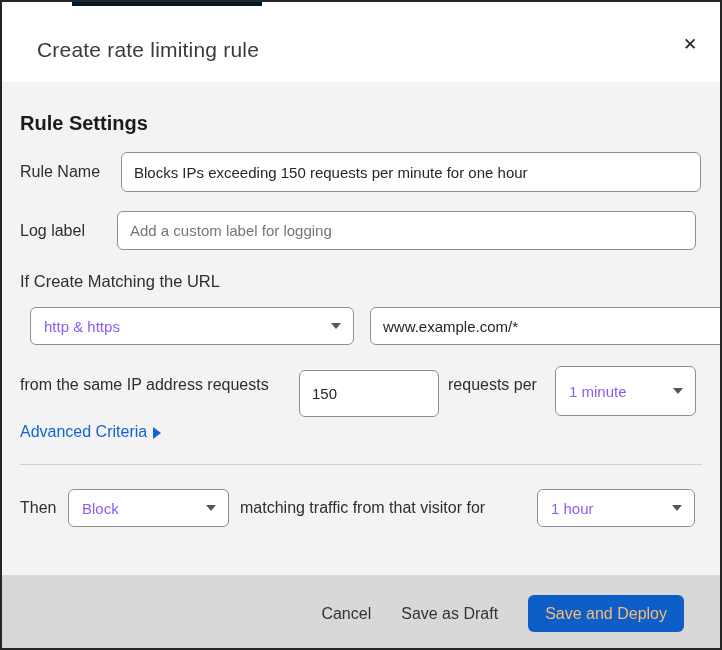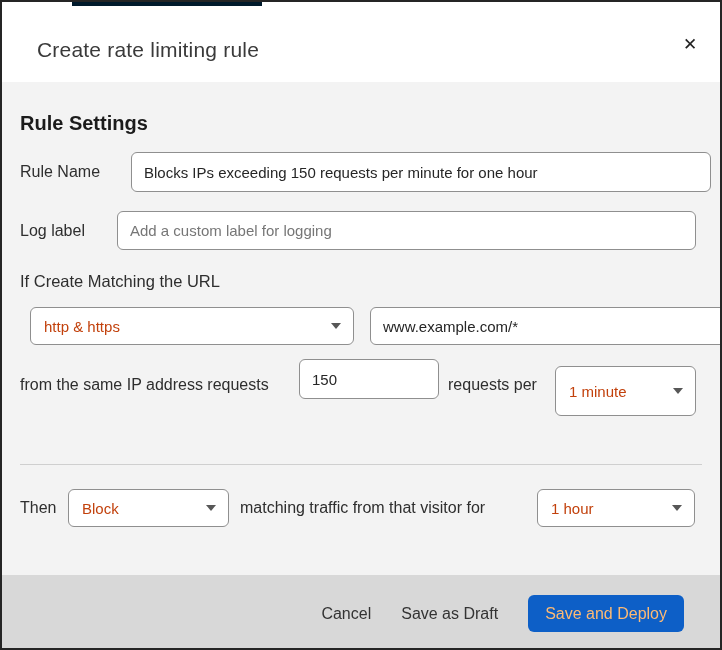--- a/index.html
+++ b/index.html
@@ -41,21 +41,21 @@
     position:absolute; background:#fff; border:1px solid #8f8f8f; border-radius:6px;
     font-family:"Liberation Sans", sans-serif; font-size:15px; color:#262626;
     padding:0 12px; outline:none;
   }
   .text-input::placeholder { color:#767676; opacity:1; }
   .select-box {
     position:absolute; background:#fff; border:1px solid #8f8f8f; border-radius:6px;
     display:flex; align-items:center; justify-content:space-between;
     padding:0 12px 0 13px; cursor:pointer;
   }
-  .select-box .select-value { font-size:15px; color:#c2410c; white-space:nowrap; }
+  .select-box .select-value { font-size:15px; color:#8b5cf6; white-space:nowrap; }
   .caret {
     width:0; height:0; border-left:5px solid transparent; border-right:5px solid transparent;
     border-top:6px solid #575757; margin-left:8px;
   }
   .adv-link {
     position:absolute; left:18px; display:flex; align-items:center; gap:6px;
     color:#1064d6; font-size:16px; cursor:pointer; text-decoration:none;
   }
   .adv-arrow {
     width:0; height:0; border-top:6px solid transparent; border-bottom:6px solid transparent;
@@ -91,41 +91,45 @@
   <div class="modal-header">
     <div class="modal-title">Create rate limiting rule</div>
     <div class="close-btn">✕</div>
   </div>
 
   <div class="modal-body">
 
     <div class="section-heading" style="top:30px;">Rule Settings</div>
 
     <div class="field-label" style="left:18px; top:79px;">Rule Name</div>
-    <input class="text-input" style="left: 129px; top: 70px; width: 580px; height: 40px;" type="text" value="Blocks IPs exceeding 150 requests per minute for one hour">
+    <input class="text-input" style="left: 119px; top: 70px; width: 580px; height: 40px;" type="text" value="Blocks IPs exceeding 150 requests per minute for one hour">
 
     <div class="field-label" style="left:18px; top:138px;">Log label</div>
     <input class="text-input" style="left: 115px; top: 129px; width: 579px; height: 39px;" type="text" placeholder="Add a custom label for logging">
 
     <div class="field-label" style="left:18px; top:188px; font-size:16.5px;">If Create Matching the URL</div>
 
     <div class="select-box" style="left:28px; top:225px; width:324px; height:38px;">
       <span class="select-value">http &amp; https</span>
       <span class="caret"></span>
     </div>
     <input class="text-input" style="left: 368px; top: 225px; width: 380px; height: 38px;" type="text" value="www.example.com/*">
 
     <div class="inline-text" style="left:18px; top:292px;">from the same IP address requests</div>
-    <input class="text-input" style="left: 297px; top: 277px; width: 140px; height: 40px;" type="text" value="150">
+    <input class="text-input" style="left: 297px; top: 288px; width: 140px; height: 47px;" type="text" value="150">
     <div class="inline-text" style="left:446px; top:292px;">requests per</div>
     <div class="select-box" style="left:553px; top:284px; width:141px; height:50px;">
       <span class="select-value">1 minute</span>
       <span class="caret"></span>
     </div>
 
+    <a class="adv-link" style="top:341px;">
+      <span>Advanced Criteria</span>
+      <span class="adv-arrow"></span>
+    </a>
 
     <div class="divider" style="top:382px;"></div>
 
     <div class="inline-text" style="left:18px; top:415px;">Then</div>
     <div class="select-box" style="left:66px; top:407px; width:161px; height:38px;">
       <span class="select-value">Block</span>
       <span class="caret"></span>
     </div>
     <div class="inline-text" style="left:238px; top:415px;">matching traffic from that visitor for</div>
     <div class="select-box" style="left:535px; top:407px; width:158px; height:38px;">

